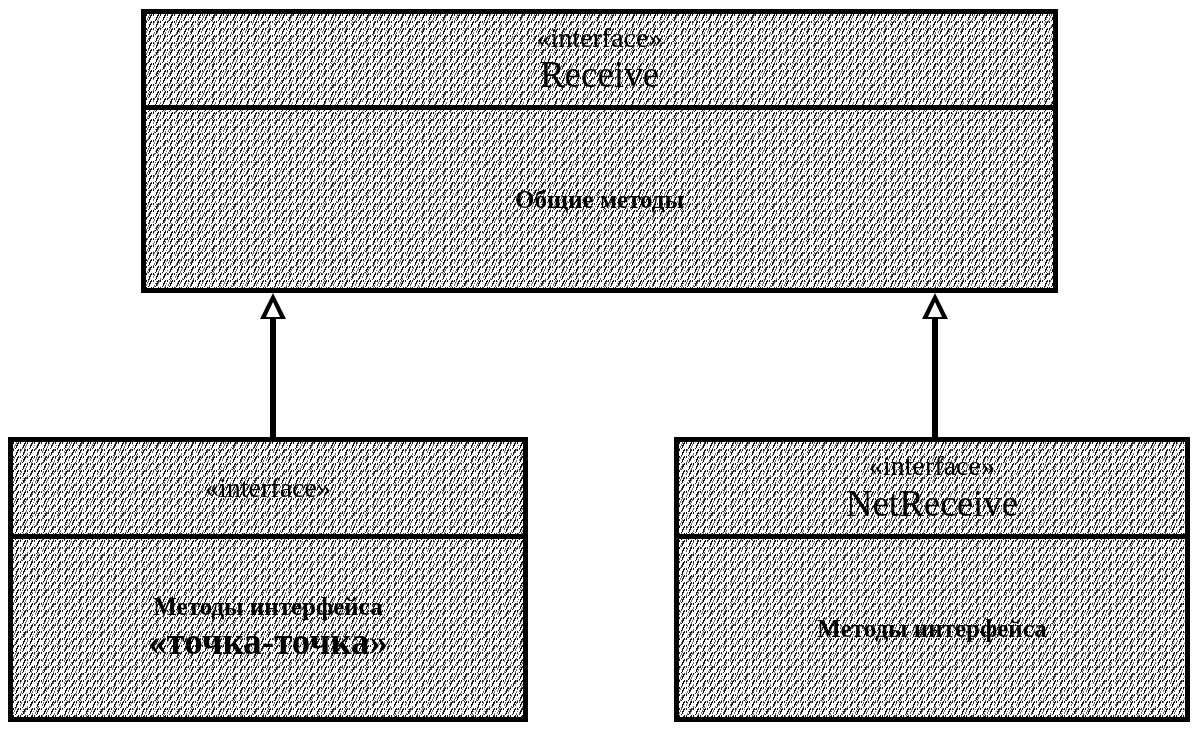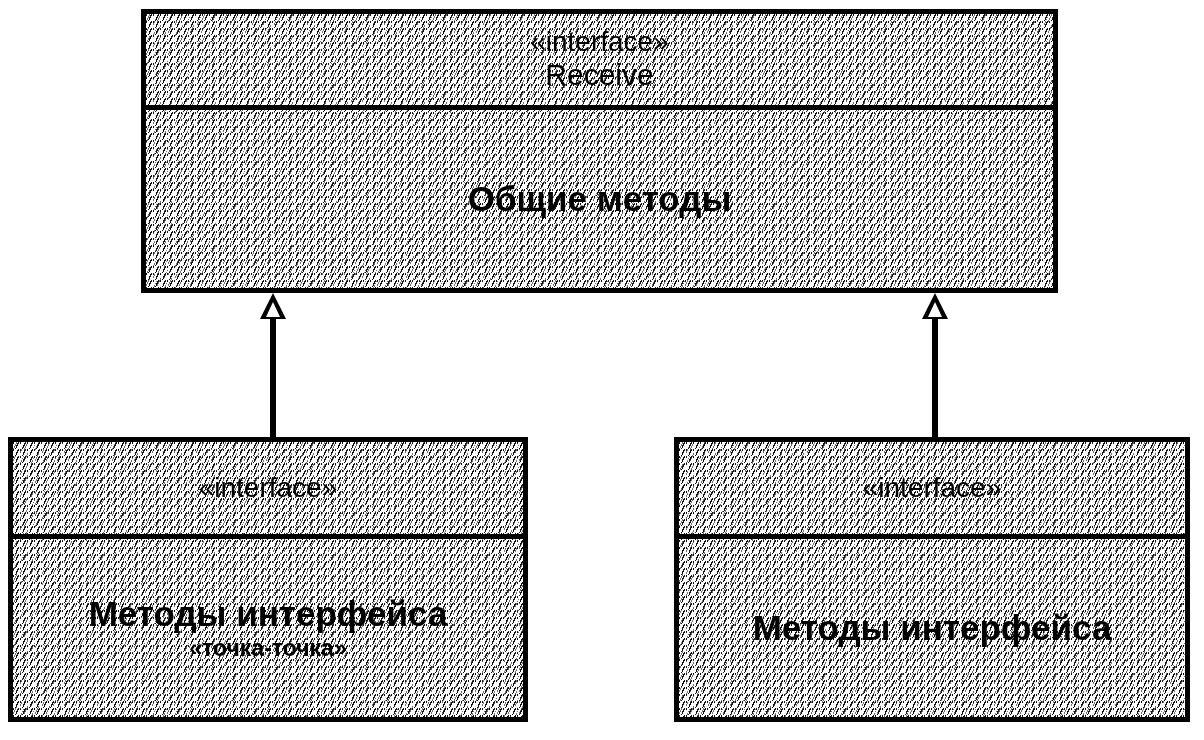--- a/index.html
+++ b/index.html
@@ -7,21 +7,21 @@
     margin: 0;
     padding: 0;
     background: #ffffff;
   }
   #canvas {
     position: relative;
     width: 1204px;
     height: 740px;
     background: #ffffff;
     overflow: hidden;
-    font-family: Liberation Sans, sans-serif;
+    font-family: Liberation Serif, serif;
   }
 
   
   .uml-box {
     position: absolute;
     box-sizing: border-box;
     border: 5px solid #000000;
     background-color: #ffffff;
     background-image:
       repeating-linear-gradient(
@@ -68,30 +68,30 @@
     white-space: pre;
     letter-spacing: 0px;
   }
 
   
   .stereotype {
     font-size: 28px;
     font-weight: 400;
   }
   .type-name {
-    font-size: 30px;
+    font-size: 37px;
     font-weight: 400;
   }
   
   .body-text {
-    font-size: 35px;
+    font-size: 25px;
     font-weight: 700;
   }
   .body-text.small {
-    font-size: 23px;
+    font-size: 37px;
   }
 
   
   .gen-link {
     position: absolute;
   }
   .gen-stem {
     position: absolute;
     background: #000000;
     width: 6px;
@@ -168,20 +168,21 @@
         <span class="txt body-text">Методы интерфейса</span>
         <span class="txt body-text small">«точка-точка»</span>
       </div>
     </div>
   </div>
 
   <div class="uml-box" style="left:674px; top:437px; width:516px; height:285px;">
     <div class="compartment header" style="height:97px;">
       <div>
         <span class="txt stereotype">«interface»</span>
+        <span class="txt type-name">NetReceive</span>
       </div>
     </div>
     <div class="compartment body">
       <div>
         <span class="txt body-text">Методы интерфейса</span>
       </div>
     </div>
   </div>
 
 </div>

